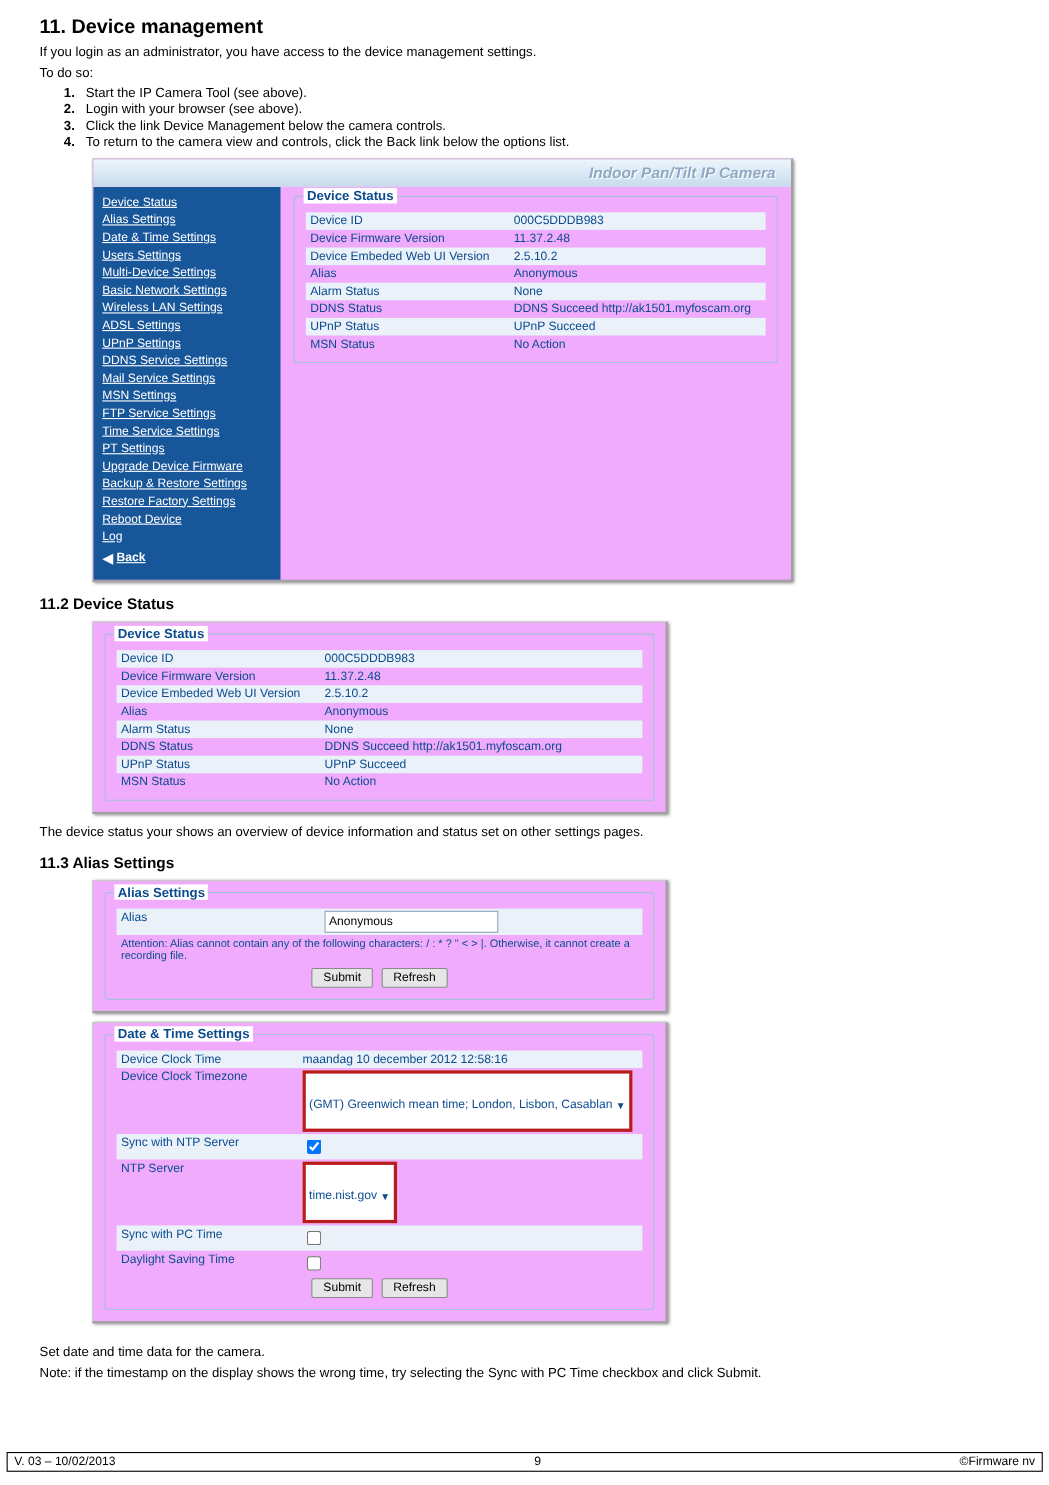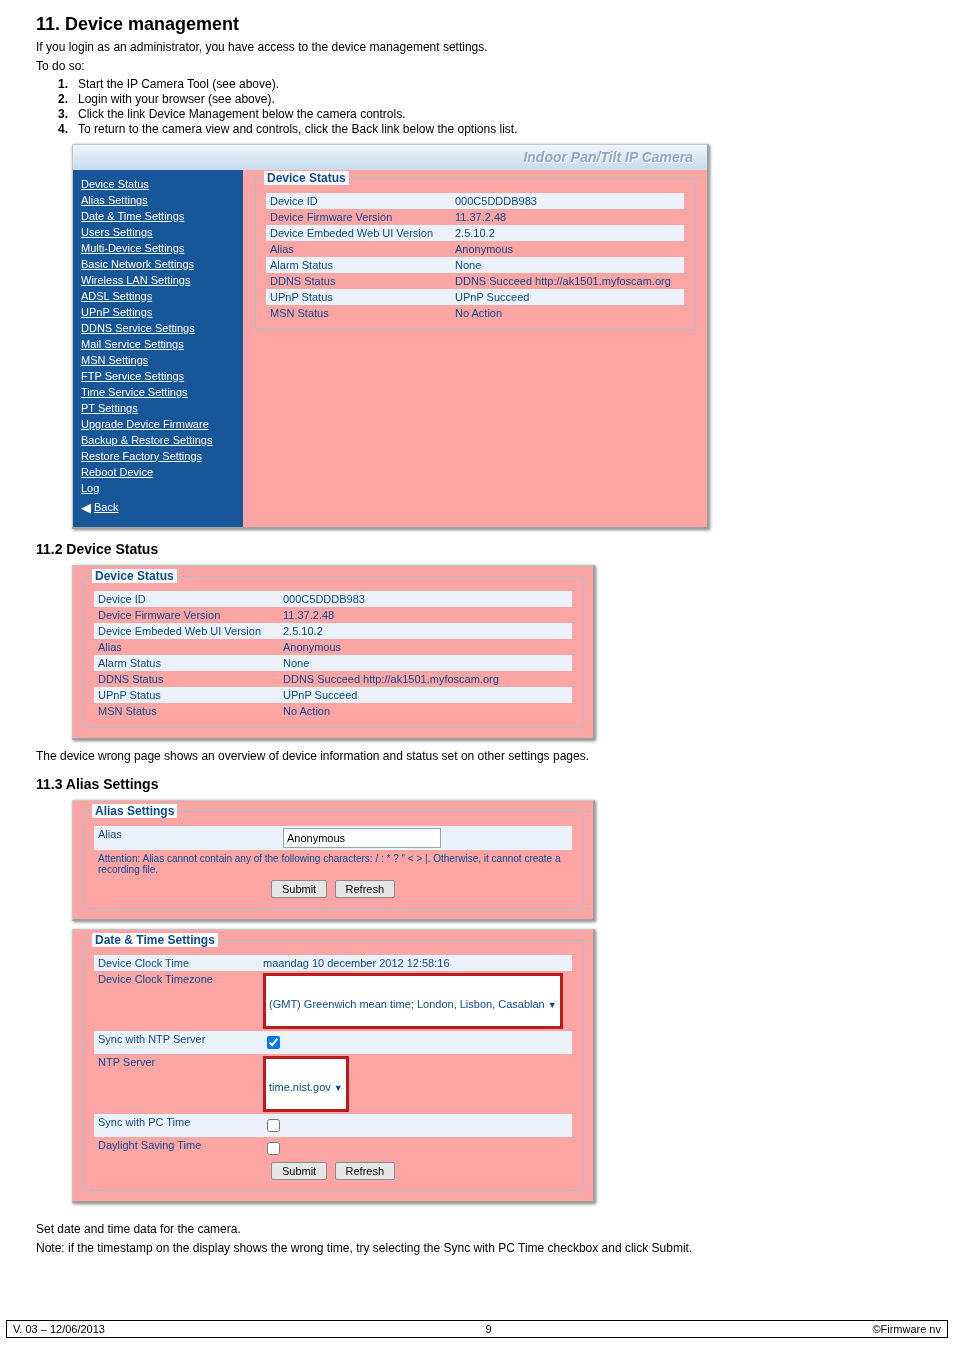--- a/index.html
+++ b/index.html
@@ -6,21 +6,21 @@
 .page{width:954px;margin:0 auto;position:relative;min-height:1350px}
 .topbox{border:1px solid #000;margin:6px 6px 0 6px;padding:2px 0}
 .topbox-inner{font-family:Verdana,Arial,sans-serif;font-weight:bold;font-size:12px;text-align:center}
 .content{padding:6px 36px 0 36px}
 h2.sec-title{font-family:Verdana,Arial,sans-serif;font-size:18px;font-weight:bold;margin:8px 0 4px 0}
 h3.sub-title{font-family:Verdana,Arial,sans-serif;font-size:14px;font-weight:bold;margin:12px 0 4px 0}
 .body-text{font-family:Verdana,Arial,sans-serif;font-size:12px;line-height:1.4;margin:2px 0}
 .step-list{list-style:none;padding:0 0 0 22px;margin:2px 0}
 .step-list li{margin:1px 0;font-size:12px}
 .step-list .num{font-weight:bold;display:inline-block;width:20px}
-.shot{border:1px solid #c6c6c6;border-bottom:2px solid #a0a0a0;border-right:2px solid #a0a0a0;box-shadow:1px 1px 3px rgba(0,0,0,0.5);margin:8px 0 8px 36px;background:#fca5a5}
+.shot{border:1px solid #c6c6c6;border-bottom:2px solid #a0a0a0;border-right:2px solid #a0a0a0;box-shadow:1px 1px 3px rgba(0,0,0,0.5);margin:8px 0 8px 48px;background:#f0abfc}
 .shot1{width:634px}
 .banner{background:linear-gradient(#eef5fb,#c7dcee);text-align:right;padding:4px 14px;font-style:italic;font-weight:bold;color:#8fa9c4;text-shadow:1px 1px 0 #fff;border-bottom:1px solid #d0d9e4;font-size:14px}
 .app-body{display:flex}
 .sidebar{width:170px;background:#18569a;color:#fff;padding:6px 0 8px 0;font-size:11px}
 .sidebar a{display:block;color:#fff;text-decoration:underline;padding:2px 8px;cursor:pointer}
 .side-back{display:flex;align-items:center;padding:4px 8px}
 .side-back .arrow{font-size:13px;margin-right:3px}
 .main-pane{flex:1;padding:8px 12px}
 .fieldset{border:1px solid #a6c0d8;border-radius:3px;padding:8px 10px 8px 10px;margin:0}
 .fieldset .legend{color:#0b4b8f;font-weight:bold;font-size:12px;background:#fff;position:relative;top:-16px;left:-2px;padding:0 3px;display:inline-block}
@@ -72,21 +72,21 @@
       <a>FTP Service Settings</a>
       <a>Time Service Settings</a>
       <a>PT Settings</a>
       <a>Upgrade Device Firmware</a>
       <a>Backup &amp; Restore Settings</a>
       <a>Restore Factory Settings</a>
       <a>Reboot Device</a>
       <a>Log</a>
       <div class="side-back">
         <span class="arrow">◀</span>
-        <span style="font-weight:normal;text-decoration:underline">Back</span>
+        <span style="font-weight:bold;text-decoration:underline">Back</span>
       </div>
     </div>
     <div class="main-pane">
       <div class="fieldset">
         <div class="legend">Device Status</div>
         <div class="fieldset-body">
           <div class="kv-row row-alt">
                   <div class="k">Device ID</div>
                   <div class="v">000C5DDDB983</div>
                 </div>
@@ -157,21 +157,21 @@
               <div class="k">UPnP Status</div>
               <div class="v">UPnP Succeed</div>
             </div>
       <div class="kv-row">
               <div class="k">MSN Status</div>
               <div class="v">No Action</div>
             </div>
     </div>
   </div>
 </div>
-<div class="body-text">The device wrong page shows an overview of device information and status set on other settings pages.</div>
+<div class="body-text">The device status your shows an overview of device information and status set on other settings pages.</div>
 
 <h3 class="sub-title">11.3   Alias Settings</h3>
 <div class="shot shot2" style="padding:10px">
   <div class="fieldset">
     <div class="legend">Alias Settings</div>
     <div class="fieldset-body">
       <div class="kv-row row-alt">
         <div class="k">Alias</div>
         <div class="v"><input class="text-input" style="width: 150px;" value="Anonymous"></div>
       </div>
@@ -224,18 +224,18 @@
       </div>
     </div>
   </div>
 </div>
 <div class="body-text" style="margin-top:18px">Set date and time data for the camera.</div>
 <div class="body-text">Note: if the timestamp on the display shows the wrong time, try selecting the Sync with PC Time checkbox and click Submit.</div>
 
 </div>
 
 <div class="footer-box">
-  <span>V. 03 – 12/06/2013</span>
+  <span>V. 03 – 10/02/2013</span>
   <span>9</span>
   <span>©Firmware nv</span>
 </div>
 
 </div>
 
 </body></html>

